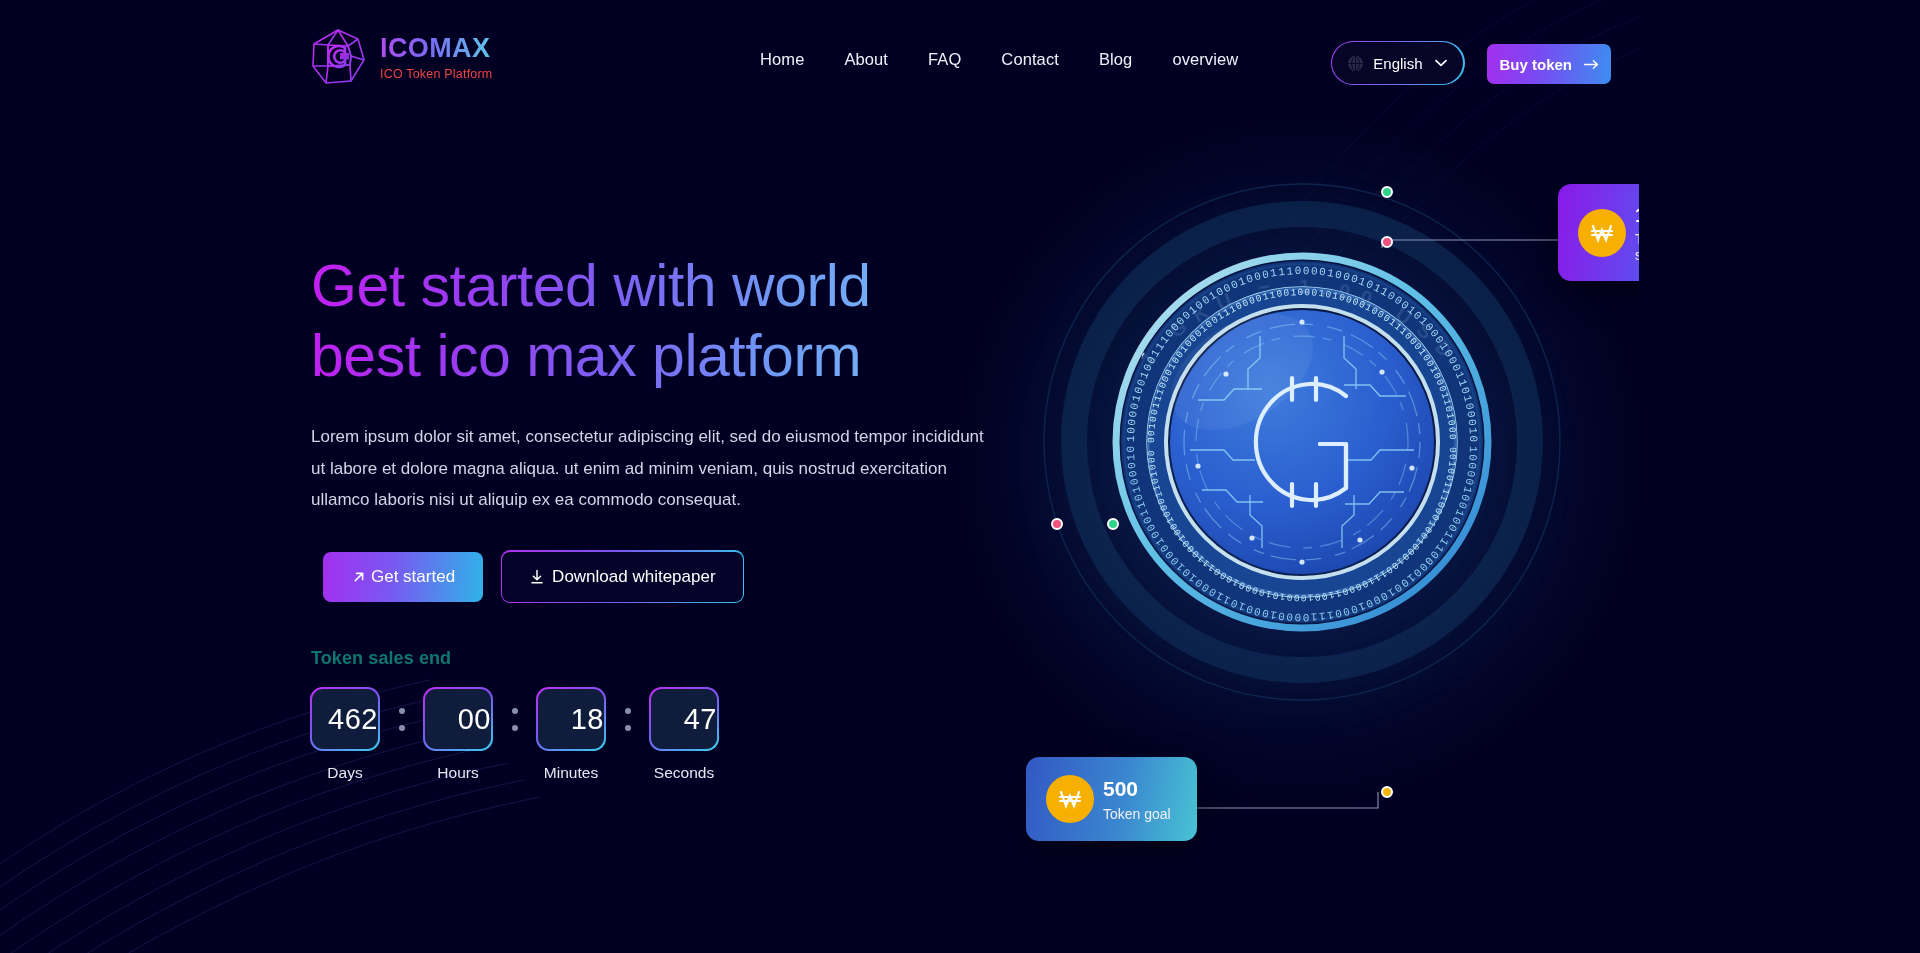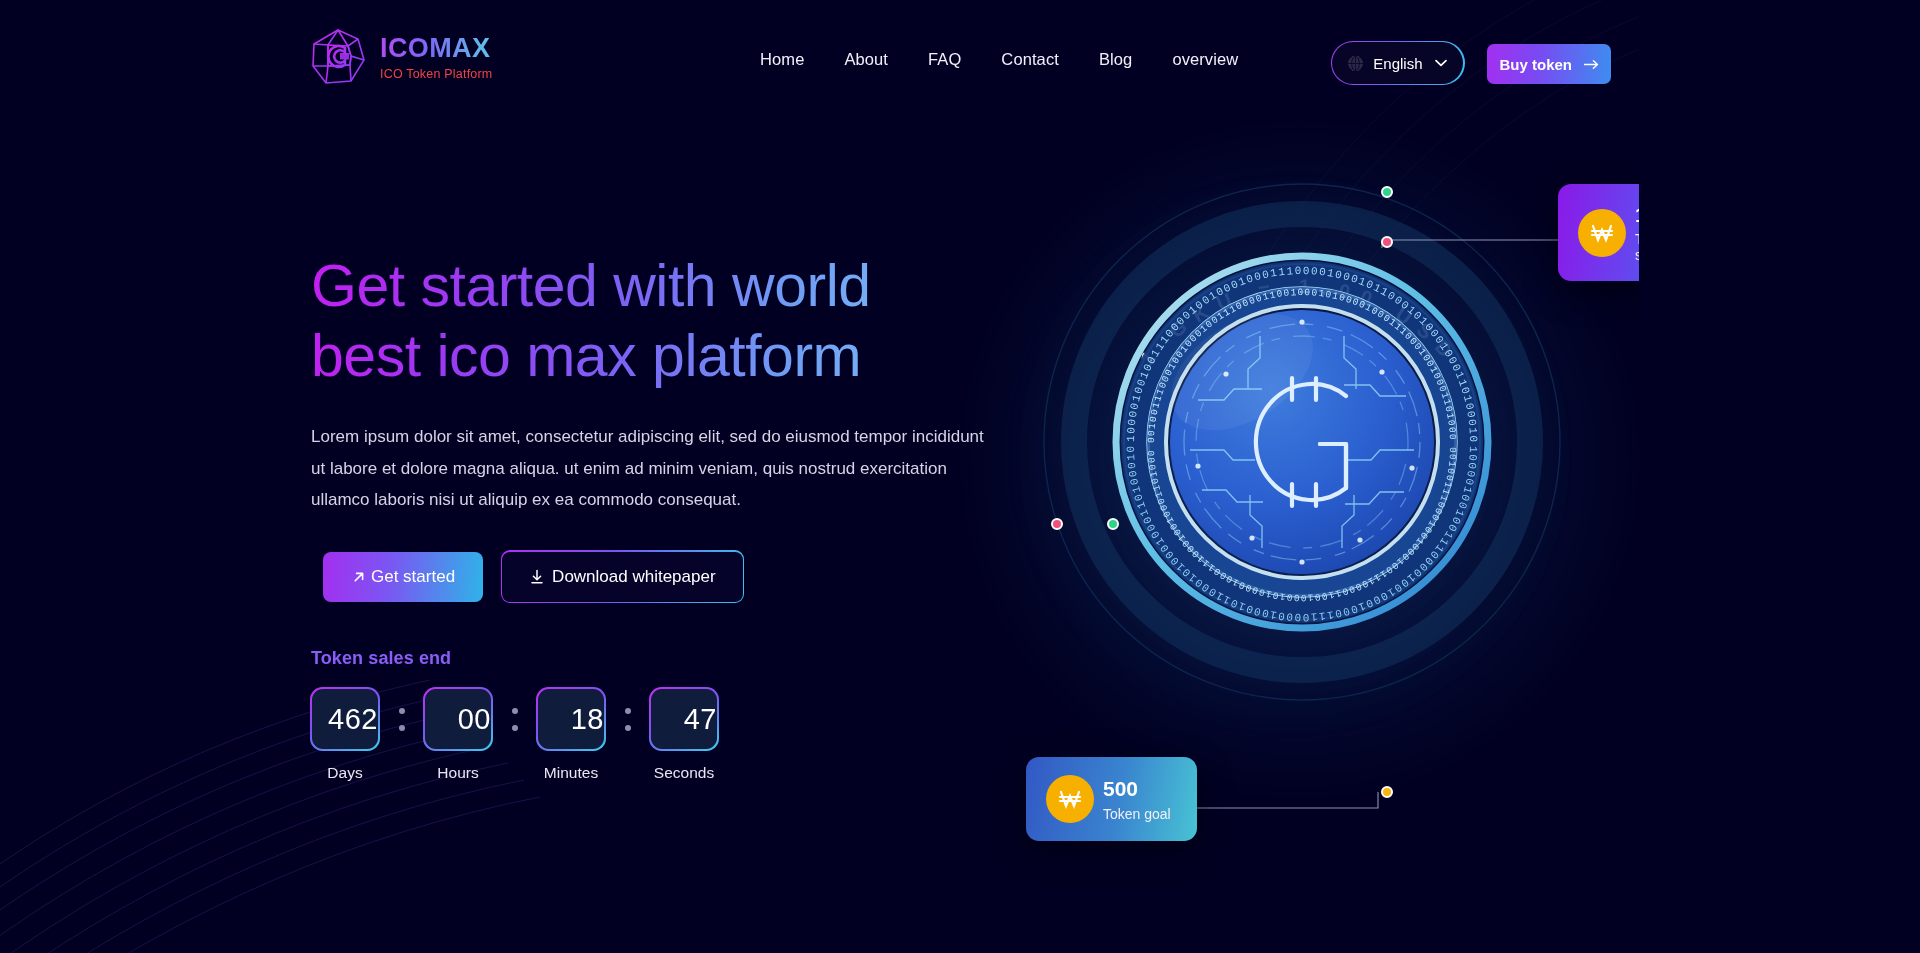--- a/index.html
+++ b/index.html
@@ -95,21 +95,21 @@
     font-family:inherit; white-space:nowrap;
   }
   .btn-ghost::before {
     content:""; position:absolute; inset:-1.5px; border-radius:9px; z-index:-1;
     background:linear-gradient(105deg,#b130f0 0%,#7a56f1 45%,#36c6ec 100%);
   }
   .ico-sm { width:16px; height:16px; flex:0 0 auto; }
 
   
   .countdown { position:absolute; left:311px; top:648px; z-index:20; }
-  .cd-title { font-size:18px; font-weight:700; color:#8b5cf6; letter-spacing:.1px; }
+  .cd-title { font-size:18px; font-weight:700; color:#0f766e; letter-spacing:.1px; }
   .cd-row { margin-top:20px; display:flex; align-items:flex-start; }
   .cd-unit { display:flex; flex-direction:column; align-items:center; width:68px; }
   .cd-box {
     position:relative; width:66px; height:60px; border-radius:11px;
     background:#0f1c3c; display:flex; align-items:center; justify-content:flex-end;
   }
   .cd-box::before {
     content:""; position:absolute; inset:-1.6px; border-radius:12.5px; z-index:-1;
     background:linear-gradient(150deg,#c02ff0 0%,#7a56f1 45%,#3ad0ef 100%);
   }

